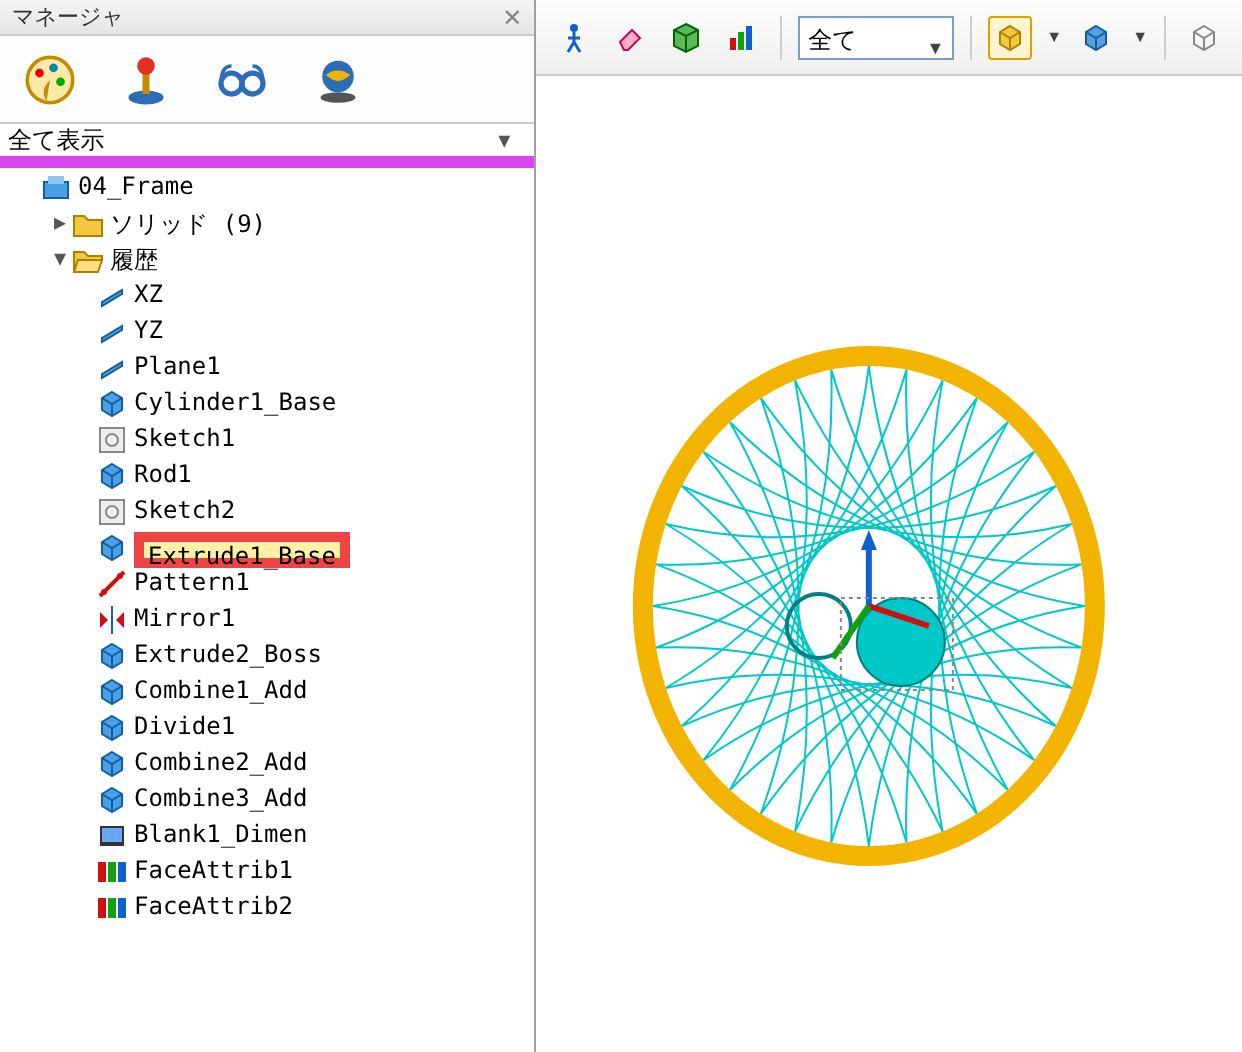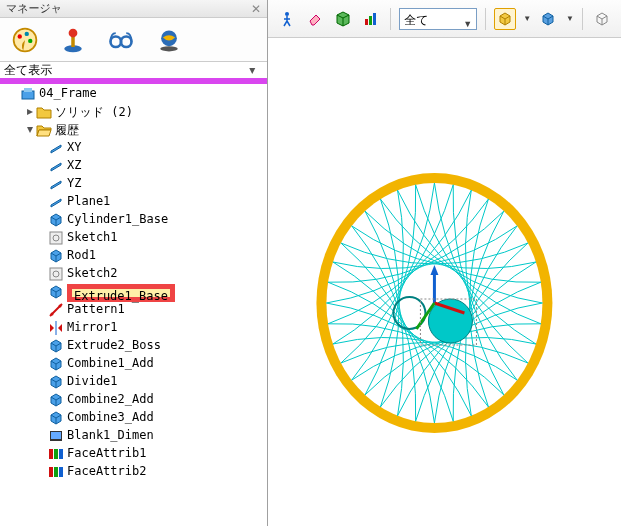--- a/index.html
+++ b/index.html
@@ -182,42 +182,33 @@
         </span>
         <span class="tree-label">04_Frame</span>
       </li>
       <li class="folder depth2">
         <span class="expander">▸</span>
         <span class="tree-icon">
           <svg class="ico" viewBox="0 0 16 16">
               <path d="M1 4h5l2 2h7v8H1z" fill="#f2c840" stroke="#b08000"></path>
             </svg>
         </span>
-        <span class="tree-label">ソリッド (2)</span>
+        <span class="tree-label">ソリッド (9)</span>
       </li>
       <li class="folder depth2">
         <span class="expander">▾</span>
         <span class="tree-icon">
           <svg class="ico" viewBox="0 0 16 16">
               <path d="M1 4h5l2 2h7v2H3l-2 6z" fill="#f2c840" stroke="#b08000"></path>
               <path d="M3 8h12l-2 6H1z" fill="#ffe080" stroke="#b08000"></path>
             </svg>
         </span>
         <span class="tree-label">履歴</span>
       </li>
 
-      <li class="depth3">
-          <span class="expander"></span>
-          <span class="tree-icon">
-            <svg class="ico" viewBox="0 0 16 16">
-              <path d="M3 11l10-6v2L3 13z" fill="#4aa0e8" stroke="#1060a0"></path>
-            </svg>
-          </span>
-          <span class="tree-label">XY</span>
-        </li>
         <li class="depth3">
           <span class="expander"></span>
           <span class="tree-icon">
             <svg class="ico" viewBox="0 0 16 16">
               <path d="M3 11l10-6v2L3 13z" fill="#4aa0e8" stroke="#1060a0"></path>
             </svg>
           </span>
           <span class="tree-label">XZ</span>
         </li>
         <li class="depth3">

